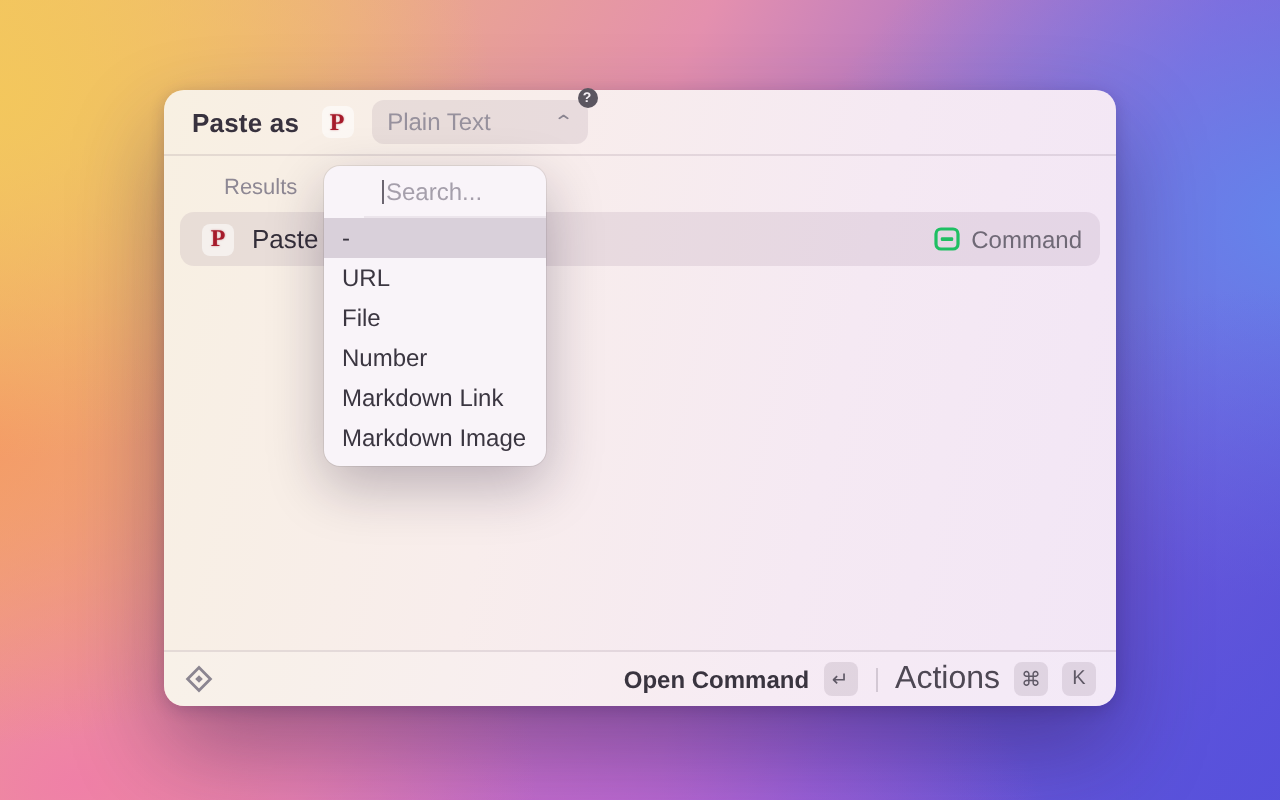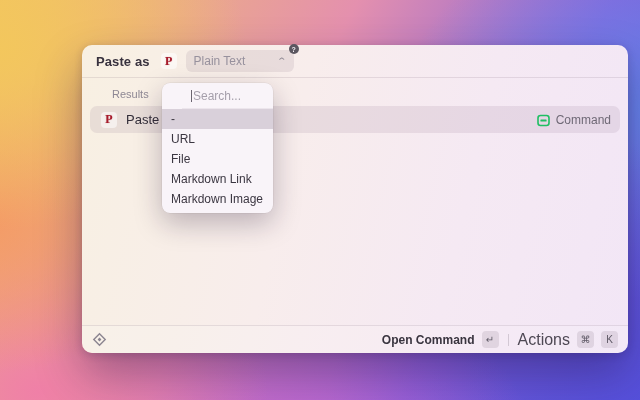--- a/index.html
+++ b/index.html
@@ -10,21 +10,21 @@
     background:
       radial-gradient(55% 65% at 0% 12%,  rgba(243,199,92,.95), rgba(243,199,92,0) 70%),
       radial-gradient(45% 55% at -2% 55%, rgba(245,152,100,.9), rgba(245,152,100,0) 70%),
       radial-gradient(50% 55% at 6% 98%,  rgba(240,126,168,.95), rgba(240,126,168,0) 72%),
       radial-gradient(55% 60% at 45% 112%,rgba(198,98,212,.85), rgba(198,98,212,0) 70%),
       radial-gradient(65% 85% at 102% 102%, rgba(86,80,220,.95), rgba(86,80,220,0) 78%),
       radial-gradient(55% 65% at 102% 28%, rgba(99,134,236,.95), rgba(99,134,236,0) 72%),
       linear-gradient(118deg, #f2c464 0%, #e490ae 42%, #8a63d9 72%, #5b55d8 100%);
   }
   .window {
-    position:absolute; left:82px; top:45px; width:546px; height:308px;
+    position:absolute; left:82px; top:45px; width:476px; height:308px;
     border-radius:10px;
     background:linear-gradient(103deg, #f8f0e2 0%, #f8edec 38%, #f5e9f3 68%, #f2e6f6 100%);
     box-shadow:0 22px 45px rgba(40,18,70,.38), 0 2px 8px rgba(40,18,70,.2);
   }
   
   .hdr { height:33px; display:flex; align-items:center; padding:0 14px; gap:9px;
          border-bottom:1px solid rgba(95,70,95,.13); }
   .hdr-title { font-size:13px; font-weight:700; color:#38323e; letter-spacing:.1px; }
   .ext-icon { width:16px; height:16px; border-radius:4px; background:rgba(255,255,255,.55);
               display:flex; align-items:center; justify-content:center;
@@ -38,21 +38,21 @@
   .help-badge { position:absolute; top:-6px; right:-5px; width:10px; height:10px;
                 border-radius:50%; background:#5b5660; color:#f5f0f5; font-size:7px;
                 font-weight:700; display:flex; align-items:center; justify-content:center; }
   
   .section-label { margin:10px 30px 6px; font-size:11px; color:#8e8894; }
   .row { margin:0 8px; height:27px; border-radius:7px; background:rgba(120,92,122,.12);
          display:flex; align-items:center; padding:0 9px; gap:9px; cursor:pointer; }
   .row-title { font-size:13px; color:#332e39; font-weight:500; }
   .row-subtitle { font-size:13px; color:#9a939f; }
   .spacer { flex:1; }
-  .accessory { display:flex; align-items:flex-end; gap:6px; }
+  .accessory { display:flex; align-items:flex-start; gap:6px; }
   .accessory-label { font-size:12px; color:#6f6976; }
   
   .popup { position:absolute; left:80px; top:38px; width:111px; border-radius:8px;
            background:#f9f4f9; box-shadow:0 10px 28px rgba(30,15,45,.28), 0 0 0 .5px rgba(0,0,0,.07);
            overflow:hidden; z-index:5; padding-bottom:4px; }
   .popup-search { height:26px; display:flex; align-items:center; padding:0 9px;
                   border-bottom:1px solid rgba(95,70,95,.08);margin-left:20px; }
   .caret { width:1px; height:12px; background:#6b6570; margin-right:1px; }
   .popup-search-text { font-size:12px; color:#a59fab; }
   .popup-item { height:20px; display:flex; align-items:center; padding:0 9px;
@@ -102,20 +102,21 @@
   </div>
 
   <div class="popup">
     <div class="popup-search">
       <span class="caret"></span>
       <span class="popup-search-text">Search...</span>
     </div>
     <div class="popup-item selected">-</div>
     <div class="popup-item">URL</div>
     <div class="popup-item">File</div>
+    <div class="popup-item">Number</div>
     <div class="popup-item">Markdown Link</div>
     <div class="popup-item">Markdown Image</div>
   </div>
 
   <div class="footer">
     <span class="logo-icon">
       <svg width="15" height="15" viewBox="0 0 15 15">
         <path d="M7.5 1.8 L13.2 7.5 L7.5 13.2 L1.8 7.5 Z" fill="none" stroke="#8b8590" stroke-width="1.4"></path>
         <path d="M7.5 5.6 L9.4 7.5 L7.5 9.4 L5.6 7.5 Z" fill="#8b8590"></path>
       </svg>

